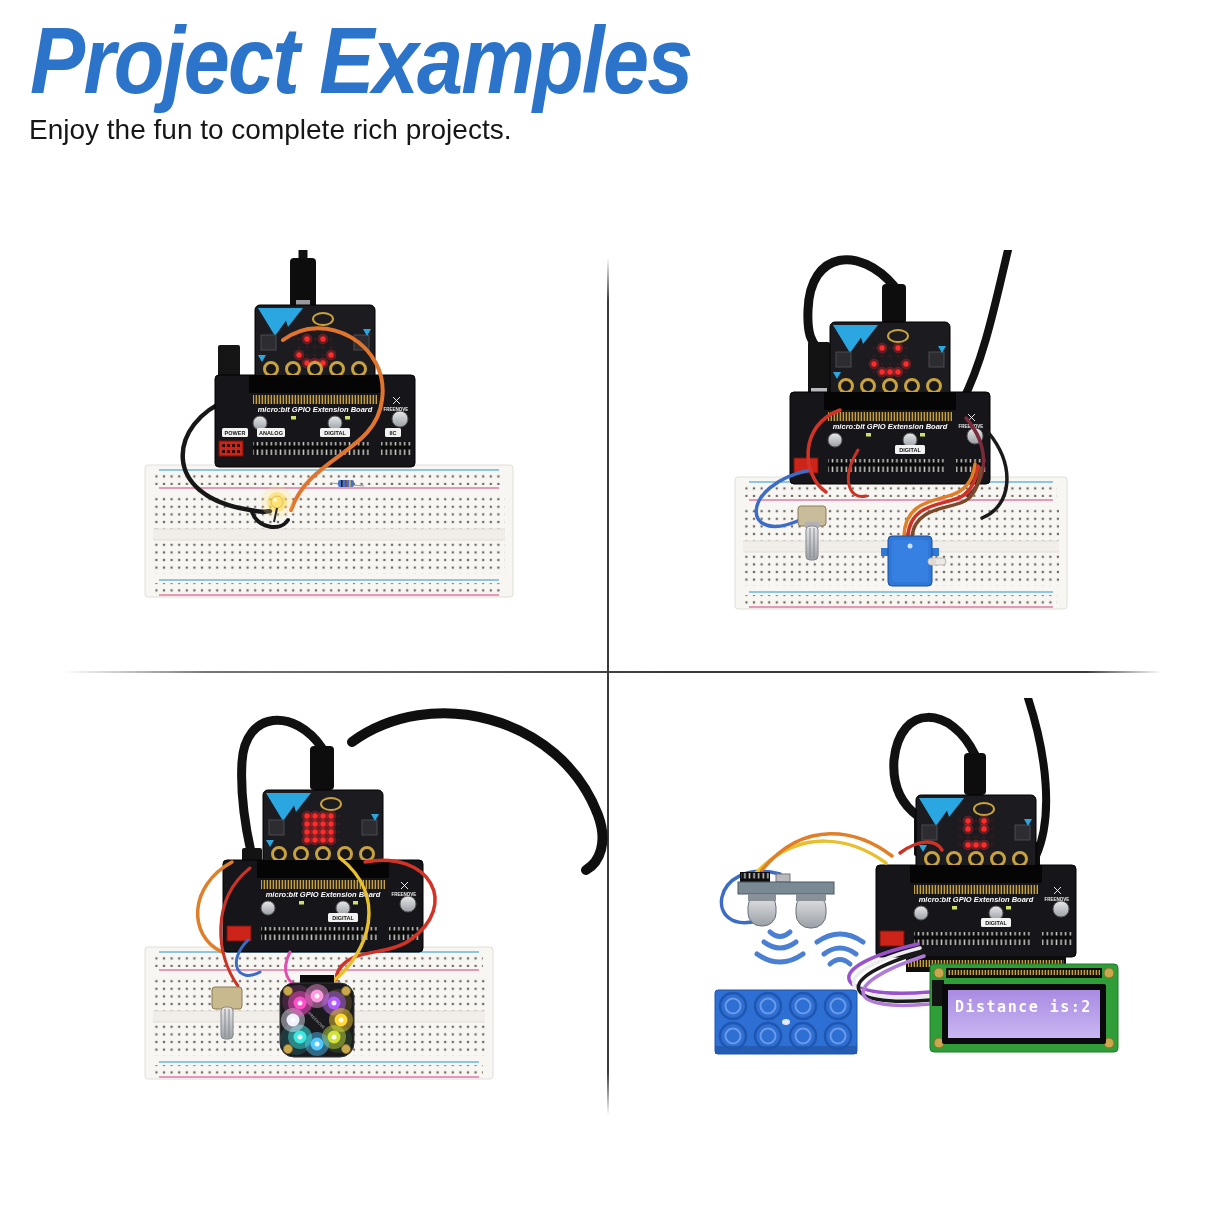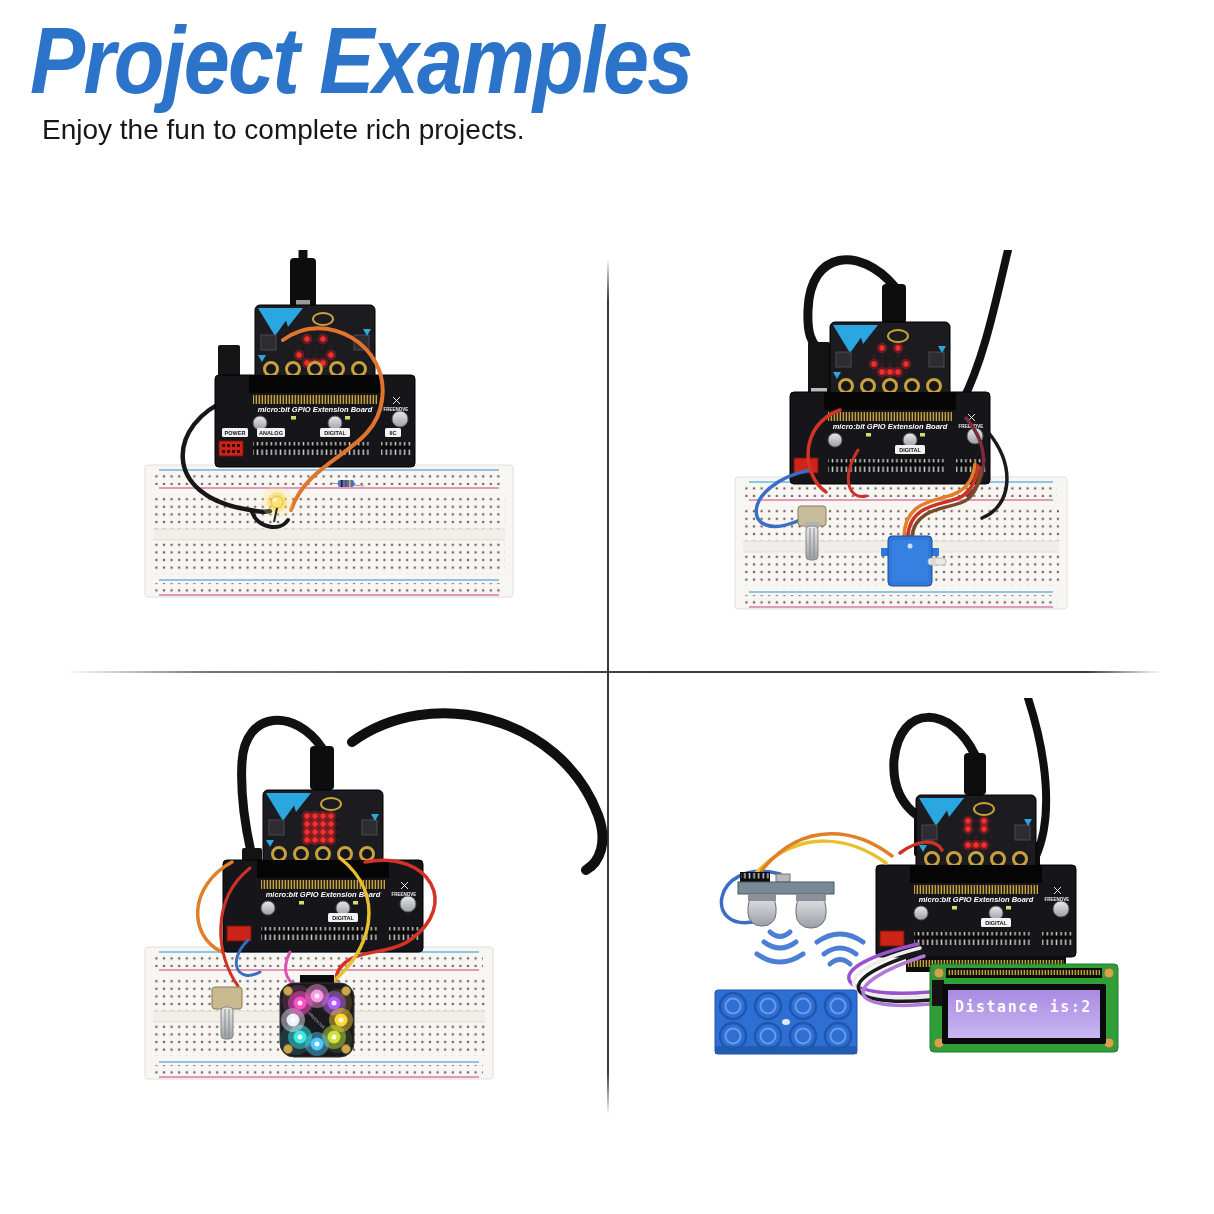--- a/index.html
+++ b/index.html
@@ -5,21 +5,21 @@
   html,body{margin:0;padding:0;background:#ffffff;}
   body{width:1214px;height:1214px;position:relative;overflow:hidden;
        font-family:"Liberation Sans",sans-serif;}
   .page-title{
     position:absolute;left:30px;top:14px;margin:0;
     font-size:94px;font-weight:bold;font-style:italic;
     color:#2b74c9;letter-spacing:-2px;white-space:nowrap;
     transform:scaleX(.88);transform-origin:left top;line-height:1.0;
   }
   .page-subtitle{
-    position:absolute;left:42px;top:114px;margin:0;
+    position:absolute;left:29px;top:114px;margin:0;
     font-size:28px;font-weight:400;color:#161616;white-space:nowrap;
   }
   .divider-v{position:absolute;left:607px;top:258px;width:2px;height:857px;
     background:linear-gradient(180deg,rgba(60,60,60,0),#3a3a3a 5%,#3a3a3a 95%,rgba(60,60,60,0));}
   .divider-h{position:absolute;left:64px;top:671px;width:1098px;height:2px;
     background:linear-gradient(90deg,rgba(60,60,60,0),rgba(60,60,60,.7) 13%,#3a3a3a 55%,#3a3a3a 93%,rgba(60,60,60,0));}
   .photo{position:absolute;}
   
   .extlbl{font-family:"Liberation Sans",sans-serif;font-size:7.5px;font-weight:bold;font-style:italic;fill:#ffffff;}
   .brandtxt{font-family:"Liberation Sans",sans-serif;font-size:4.5px;font-weight:bold;fill:#eeeeee;}

